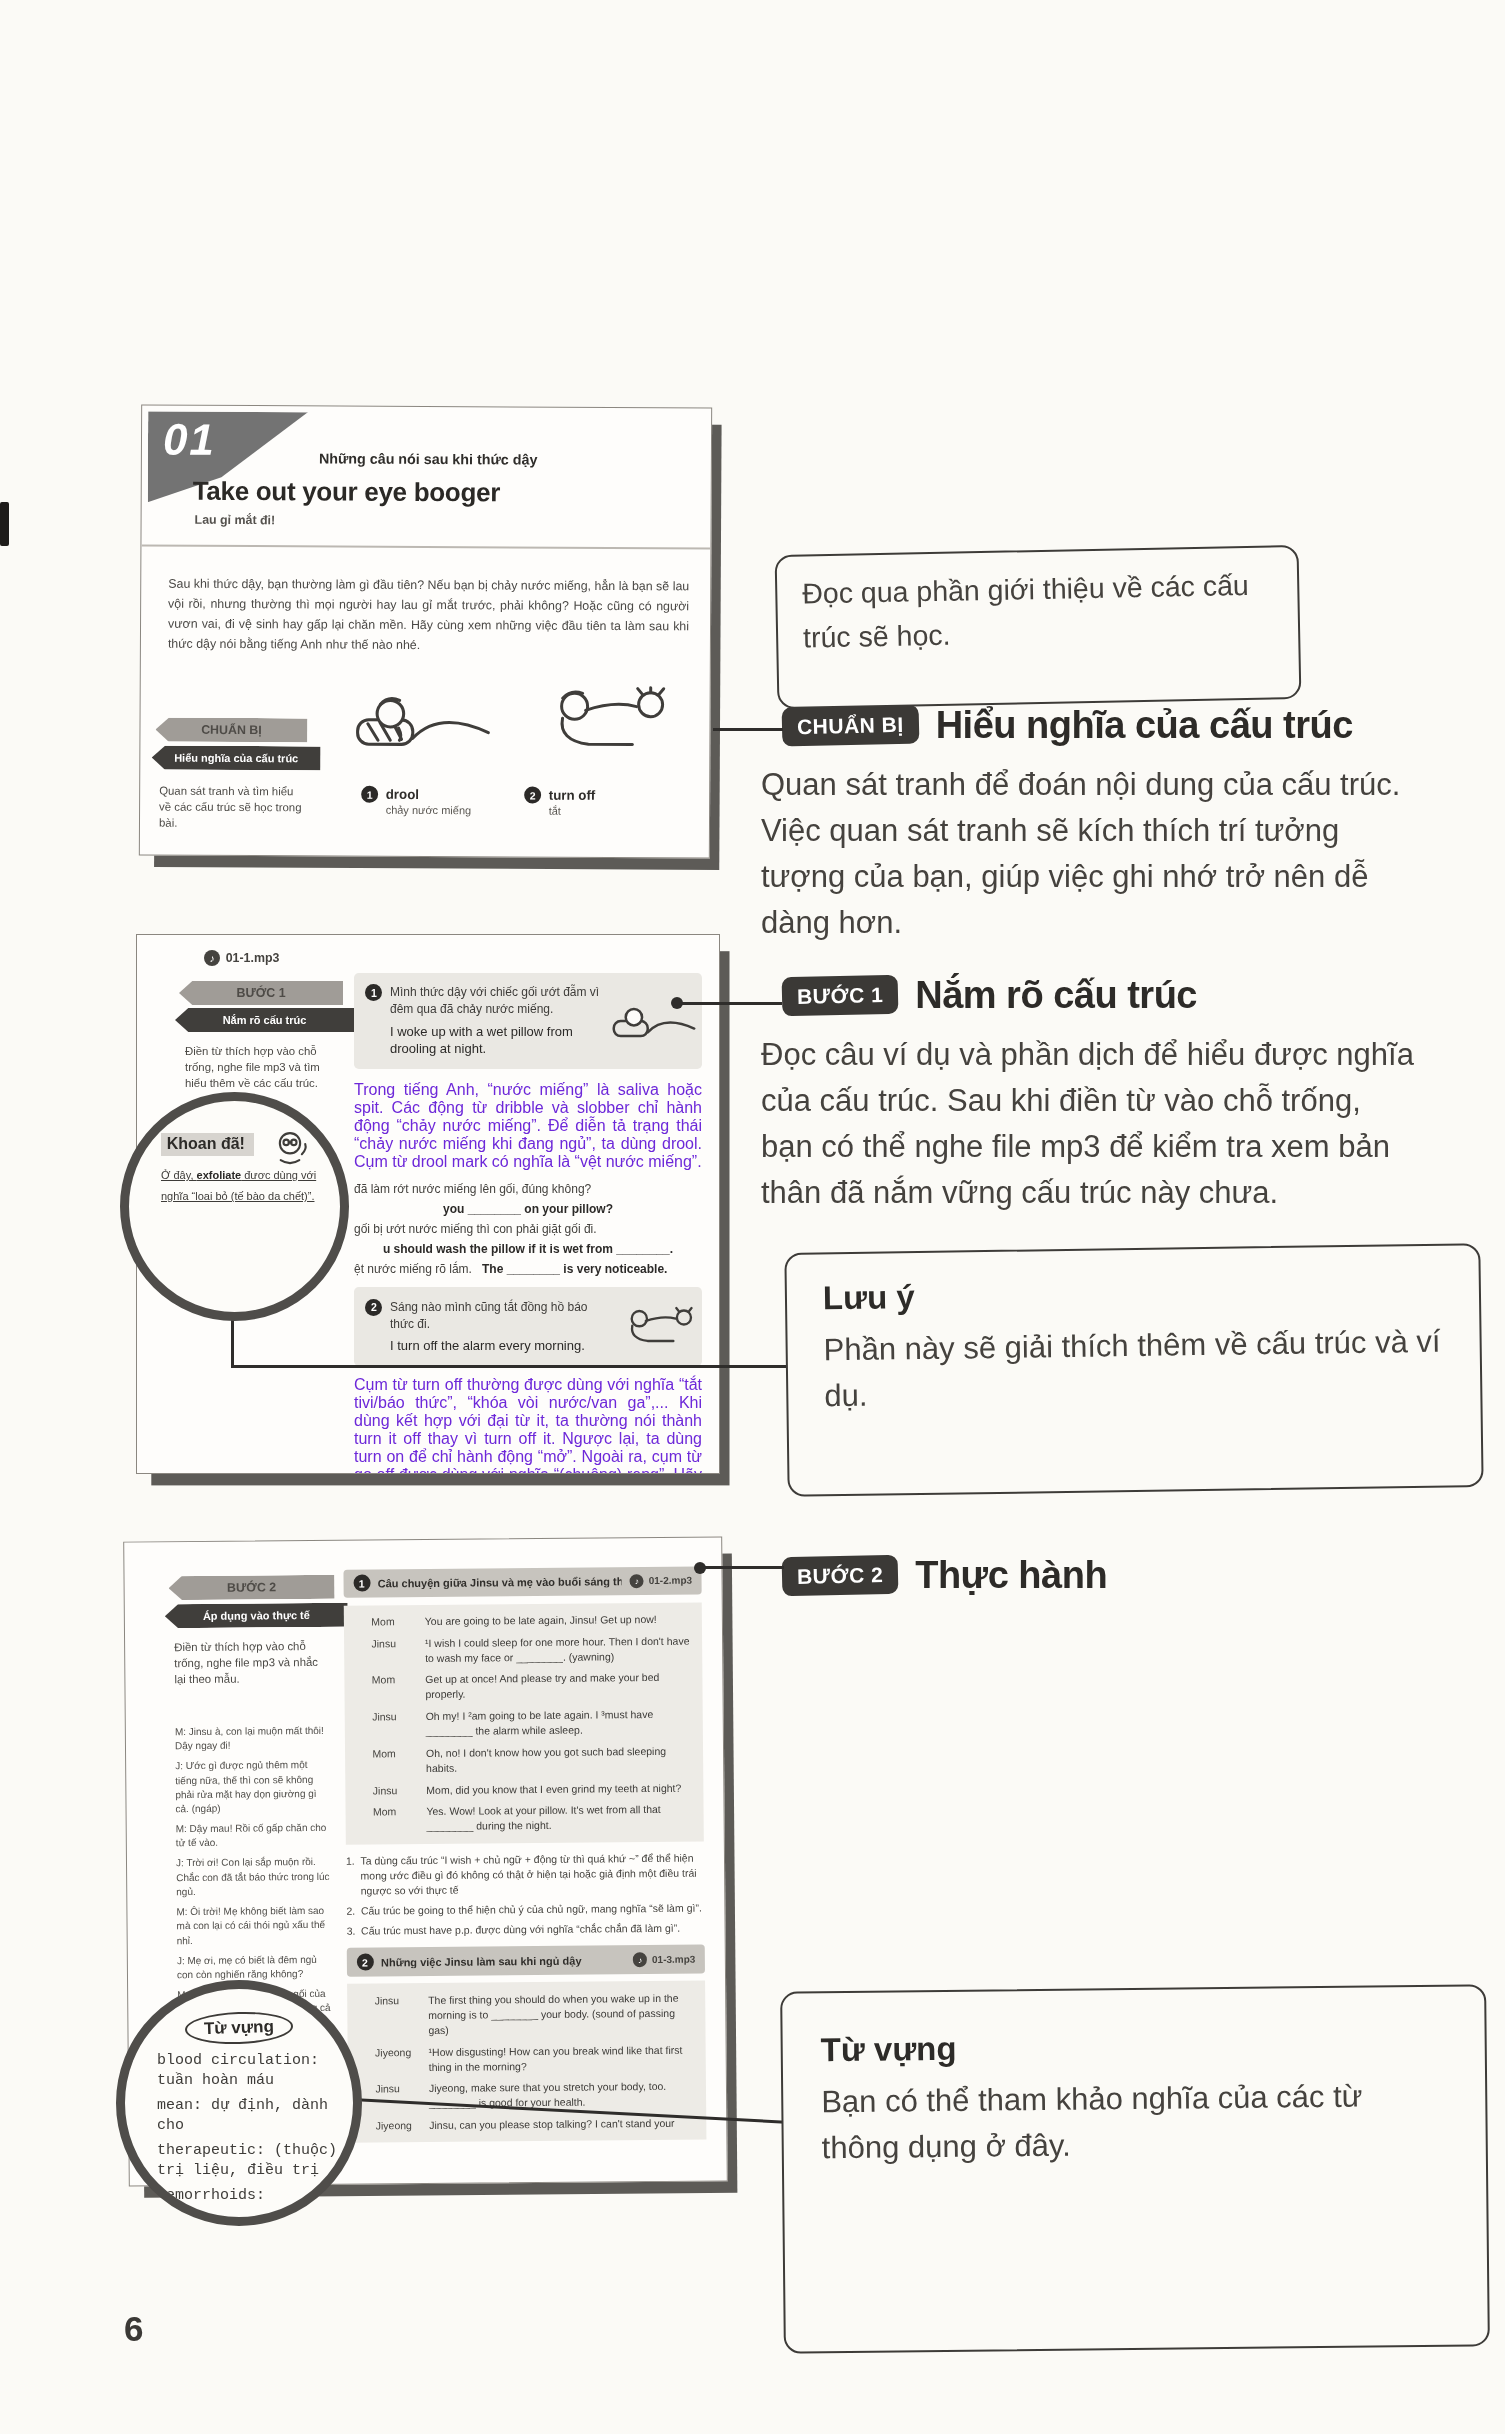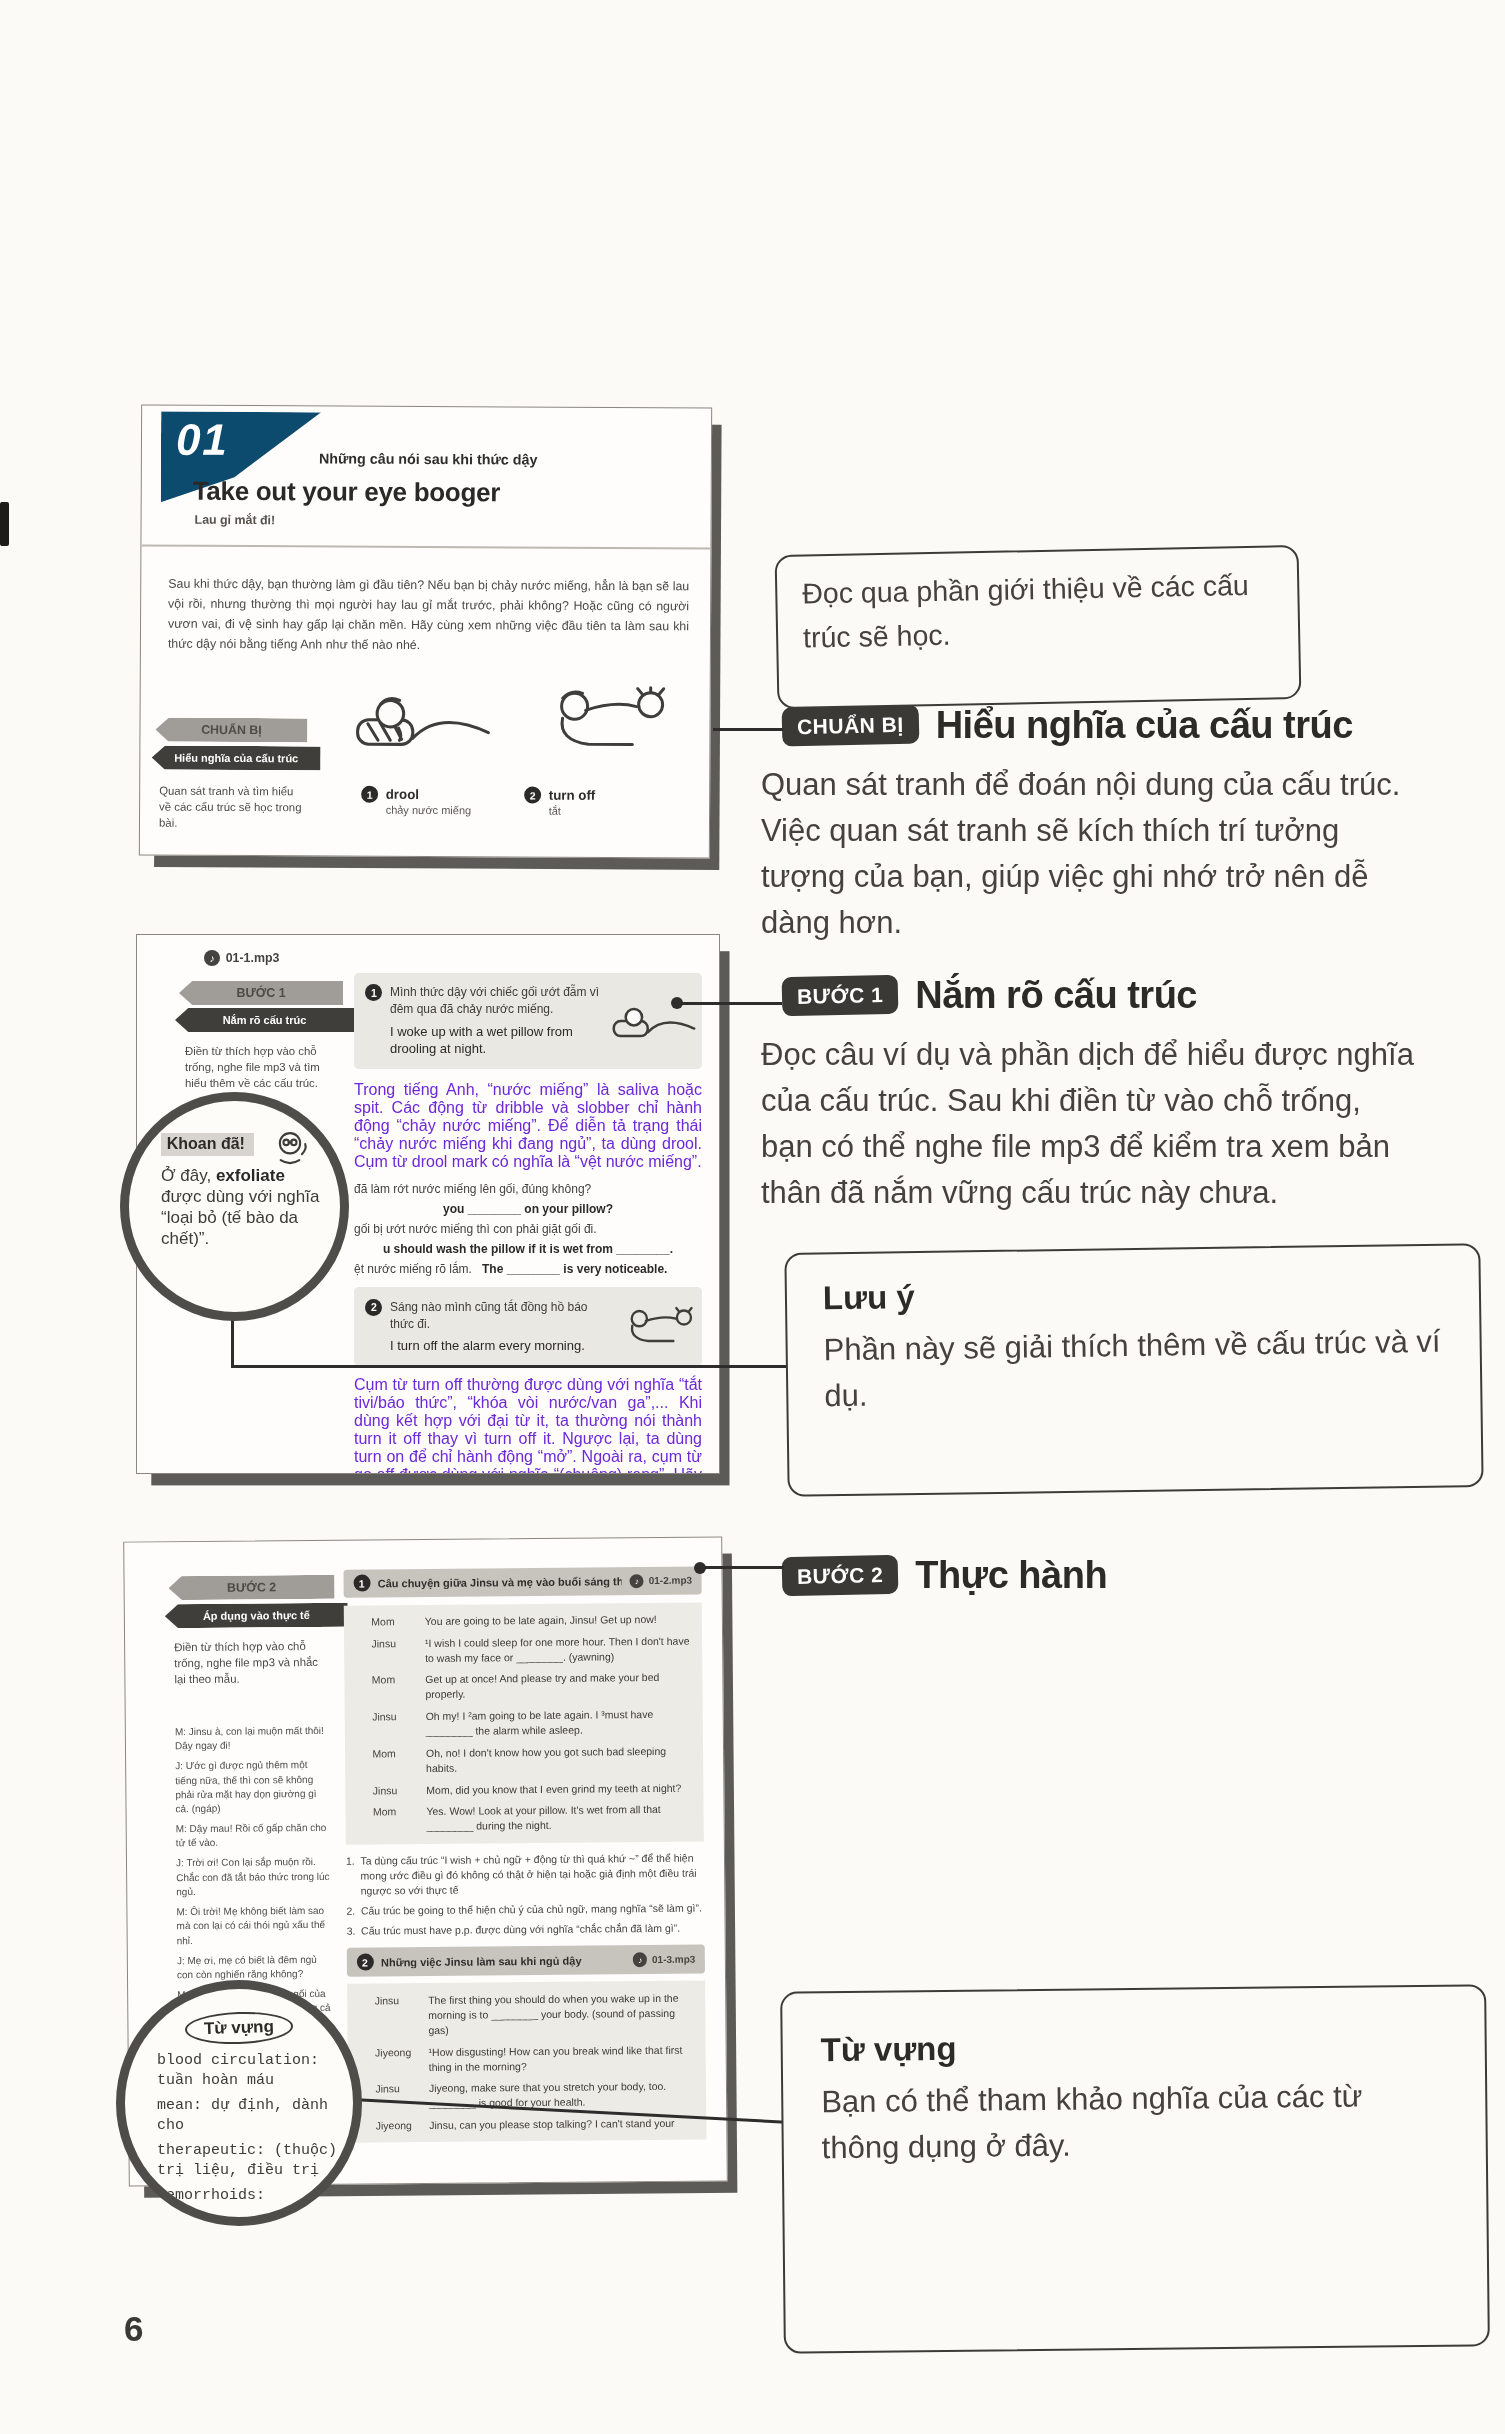--- a/index.html
+++ b/index.html
@@ -6,21 +6,21 @@
   .page{position:relative;width:1506px;height:2435px;background:#fbfaf6;overflow:hidden;
         font-family:"Liberation Sans",sans-serif;color:#3c3a37;}
   .abs{position:absolute;}
   
   .intro{left:82px;top:179px;width:1406px;font-size:33px;line-height:49px;color:#45423e;text-align:justify;}
   
   .thumb{position:absolute;background:#fefdfb;border:1.9px solid #8b8780;box-shadow:12.4px 14.3px 0 -2.9px #5d5b57;overflow:hidden;}
   .t1{left:140px;top:406px;width:569px;height:449px;transform:rotate(.3deg);}
   .t2{left:136px;top:934px;width:582px;height:538px;}
   .t3{left:126px;top:1539px;width:597px;height:643px;transform:rotate(-.5deg);}
-  .flag{position:absolute;left:19px;top:5.7px;width:160px;height:91px;background:#0c4a6e;
+  .flag{position:absolute;left:6px;top:5.7px;width:160px;height:91px;background:#737373;
         clip-path:polygon(0 0,100% 0,46% 72%,0 100%);}
   .flag span{display:block;color:#fff;font-size:44px;font-weight:bold;font-style:italic;padding:3.8px 0 0 15px;letter-spacing:1.9px;}
   .topic{left:177px;top:44px;font-size:14.3px;font-weight:bold;color:#2f2d2a;}
   .t1title{left:51px;top:70px;font-size:26px;font-weight:bold;color:#2b2926;letter-spacing:-0.3px;}
   .t1sub{left:53px;top:107px;font-size:12.4px;font-weight:bold;color:#55524e;}
   .hrule{left:0;right:0;top:139px;height:1.9px;background:#bcb8b2;}
   .t1intro{left:27px;top:156px;width:521px;font-size:12.4px;line-height:20px;color:#4b4946;text-align:justify;}
   .rib{position:absolute;height:24px;line-height:24px;text-align:center;font-weight:bold;
        clip-path:polygon(0 50%,13.3px 0,100% 0,100% 100%,13.3px 100%);}
   .rib.gray{background:#a09c97;color:#4e4b47;font-size:12.4px;}
@@ -75,21 +75,21 @@
   .luuy{left:786px;top:1248px;width:620px;height:190px;transform:rotate(-.8deg);padding:25px 36px;}
   .tuvung{left:782px;top:1988px;width:626px;height:282px;transform:rotate(-.6deg);padding:38px 38px;}
   
   .line{position:absolute;background:#2f2d2b;z-index:1;}
   .dot{position:absolute;width:12.4px;height:12.4px;border-radius:50%;background:#2f2d2b;z-index:2;}
   
   .circle-mag{position:absolute;border-radius:50%;background:#fdfcf9;border:9.5px solid #4f4d4a;z-index:6;overflow:hidden;}
   .mag1{left:120px;top:1092px;width:211px;height:211px;}
   .mag1 .inner{padding:32px 0 0 32px;width:162px;}
   .maglabel{display:inline-block;font-size:16px;font-weight:bold;color:#2d2b28;background:#d7d4cf;padding:1.9px 9.5px 2.9px 5.7px;}
-  .magtext{margin-top:9.5px;font-size:17px;line-height:21px;color:#3e3c39;}
+  .magtext{margin-top:9.5px;font-size:11px;line-height:21px;color:#3e3c39;text-decoration:underline;}
   .magtext b{color:#2a2826;}
   .magchar{position:absolute;right:28.5px;top:25px;}
   .mag2{left:116px;top:1980px;width:228px;height:228px;}
   .mag2 .inner{padding:23px 0 0 0;text-align:center;}
   .ovallabel{display:inline-block;border:2.4px solid #3d3b38;border-radius:50%;padding:3.8px 17px;
              font-size:17px;font-weight:bold;color:#2d2b28;transform:rotate(-2deg);}
   .mag2 ul{list-style:none;margin:7.6px 0 0 0;padding:0 0 0 32px;text-align:left;font-family:Liberation Mono, monospace;}
   .mag2 li{font-size:15px;line-height:20px;color:#3e3c39;margin-bottom:4.8px;}
   .pagenum{left:124px;top:2309px;font-size:35px;font-weight:bold;color:#3b3936;}
   .artifact{background:#1e1c1a;border-radius:1.9px;z-index:8;}

